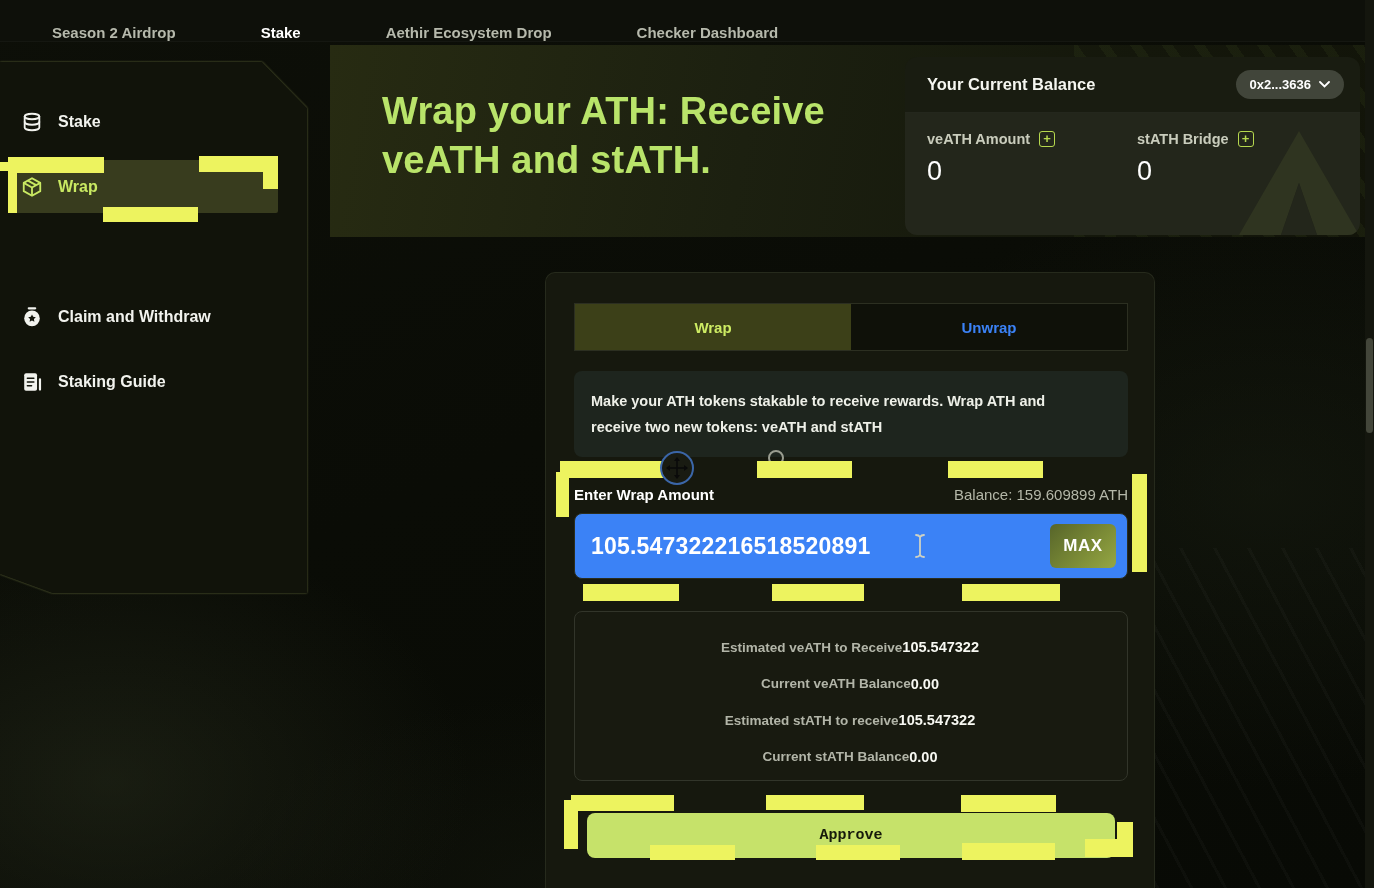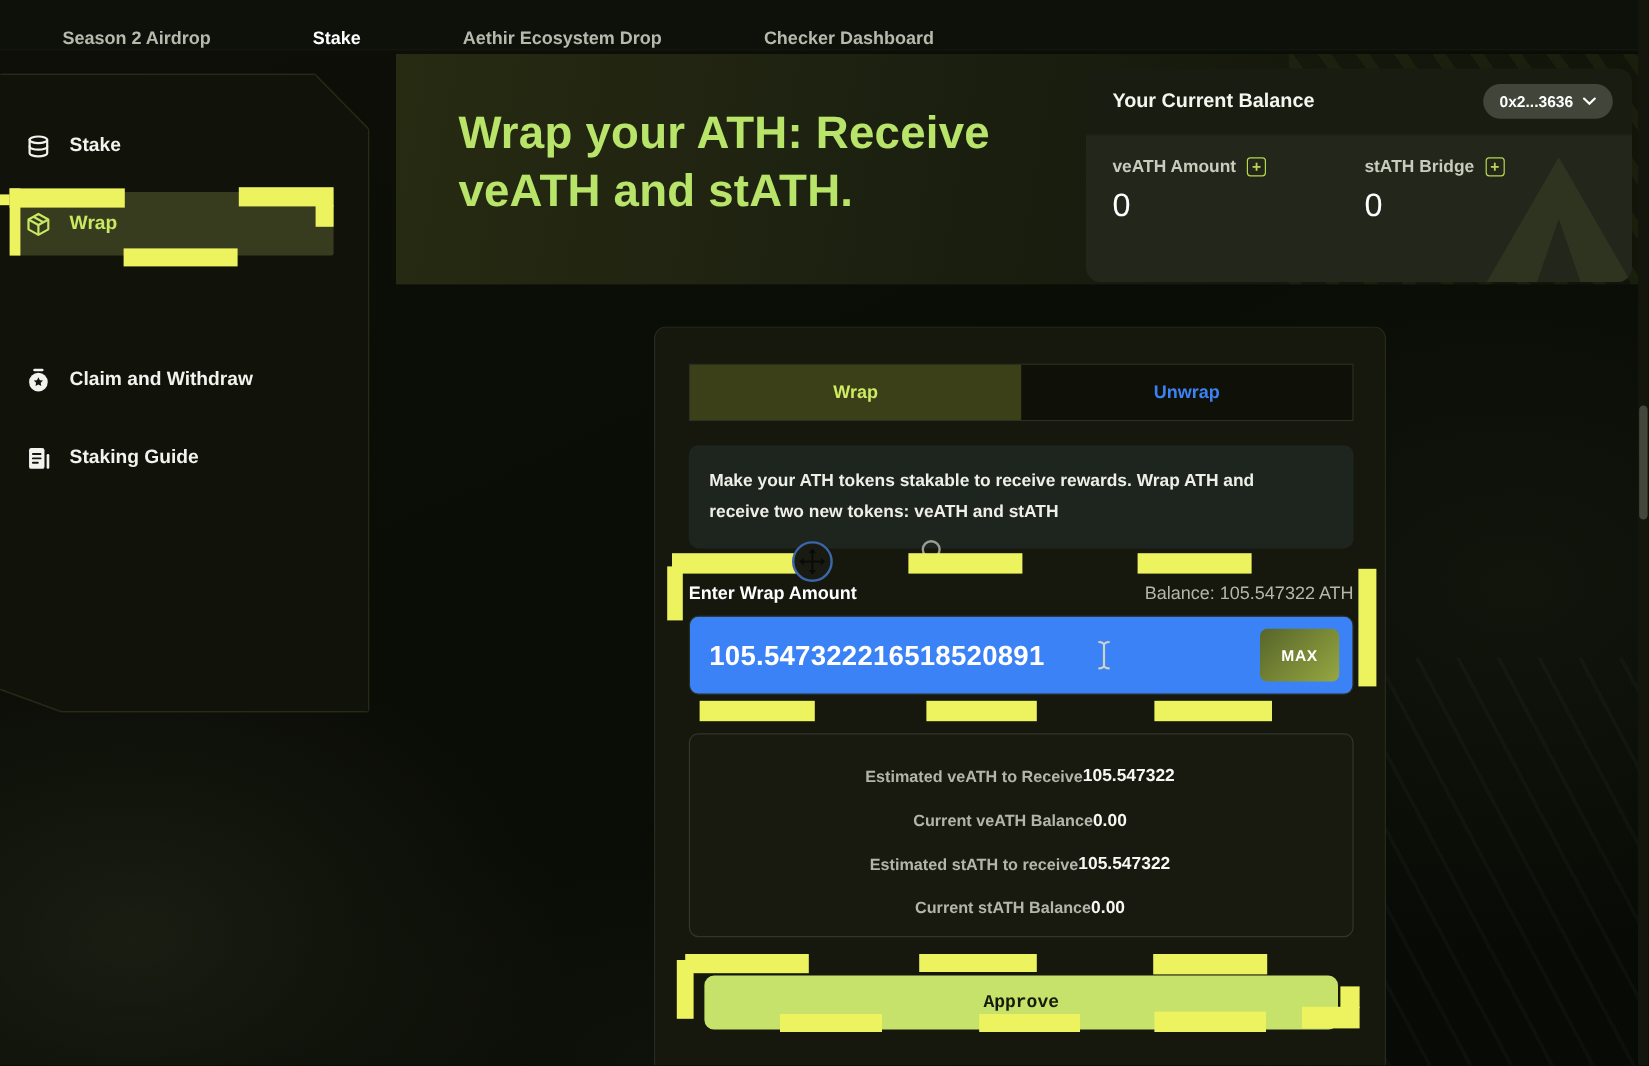--- a/index.html
+++ b/index.html
@@ -126,21 +126,21 @@
   }
   .amount-input{
     background:transparent; border:none; outline:none; color:#ffffff;
     font-family:"Liberation Sans", sans-serif;
     font-size:23px; font-weight:600; letter-spacing:0.2px; width:320px;
   }
   .ibeam{ margin-left:2px; flex:0 0 auto; }
   .max-btn{
     margin-left:auto; width:66px; height:44px; border:none; border-radius:6px;
     background:linear-gradient(135deg,#57652a 0%,#7d8d37 60%,#95a744 100%);
-    color:#ffffff; font-size:13px; font-weight:700; letter-spacing:0.5px;
+    color:#ffffff; font-size:17px; font-weight:700; letter-spacing:0.5px;
     font-family:"Liberation Sans", sans-serif; cursor:pointer;
   }
 
   .est-box{
     position:absolute; left:28px; top:338px; width:554px; height:170px;
     border:1px solid #32352a; border-radius:8px; background:rgba(255,255,255,0.012);
     padding:17px 22px 0 20px;
   }
   .est-row{ height:36.5px; display:flex; align-items:center; justify-content:center; }
   .est-label{ font-size:13.5px; font-weight:600; color:#b2b5a8; }
@@ -274,21 +274,21 @@
   <section class="wrap-card">
     <div class="tabbar">
       <div class="tab active">Wrap</div>
       <div class="tab">Unwrap</div>
     </div>
 
     <div class="infobox">Make your ATH tokens stakable to receive rewards. Wrap ATH and receive two new tokens: veATH and stATH</div>
 
     <div class="amount-row">
       <span class="amount-label">Enter Wrap Amount</span>
-      <span class="balance-note">Balance: 105.547322 ATH</span>
+      <span class="balance-note">Balance: 159.609899 ATH</span>
     </div>
 
     <div class="amount-input-box">
       <input class="amount-input" type="text" value="105.547322216518520891" style="">
       <svg class="ibeam" width="14" height="26" viewBox="0 0 14 26">
         <path d="M3 2c2 0 3.3.8 4 2 .7-1.2 2-2 4-2M3 24c2 0 3.3-.8 4-2 .7 1.2 2 2 4 2M7 4v18" stroke="#cfd2c4" stroke-width="1.8" fill="none" stroke-linecap="round"></path>
       </svg>
       <button class="max-btn">MAX</button>
     </div>
 

